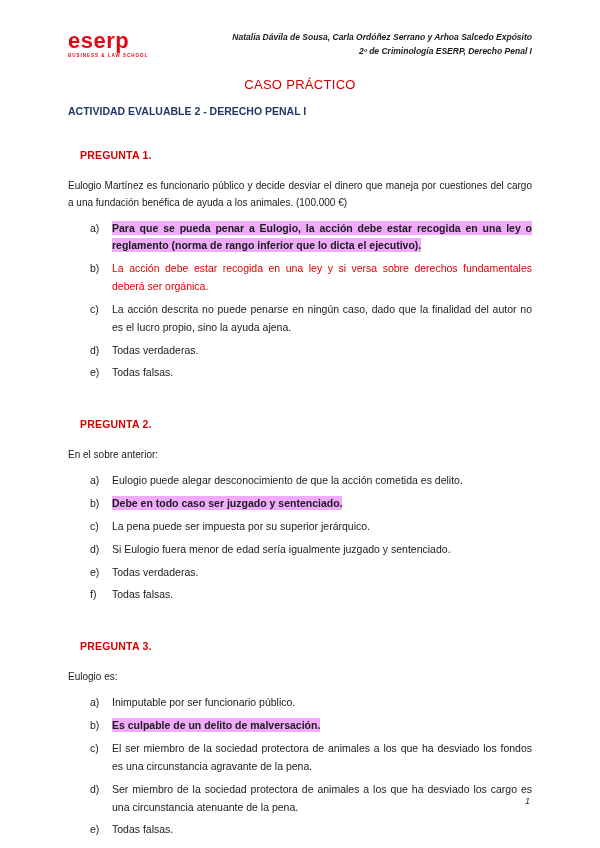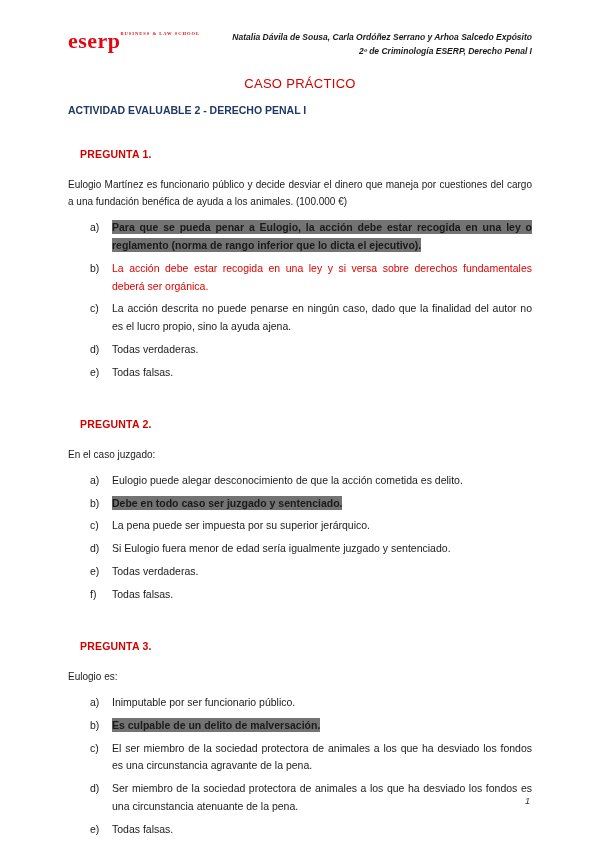--- a/index.html
+++ b/index.html
@@ -7,36 +7,36 @@
   .page {
     position: relative;
     width: 600px; height: 848px;
     box-sizing: border-box;
     padding: 30px 68px 0 68px;
     background: #ffffff;
     overflow: hidden;
   }
   
   .header { display: flex; justify-content: space-between; align-items: flex-start; }
-  .logo { display: flex; flex-direction: row; line-height: 1; font-family: Liberation Serif, serif; }
+  .logo { display: flex; flex-direction: column; line-height: 1; }
   .logo-text { color: #e30613; font-weight: bold; font-size: 22px; letter-spacing: 0.5px; }
   .logo-tagline { color: #e30613; font-size: 4.5px; letter-spacing: 1px; margin-top: 2px; font-weight: bold; }
   .authors { text-align: right; font-style: italic; font-size: 8.5px; line-height: 1.65; color: #1a1a1a; font-weight: bold; }
   
   .doc-title { text-align: center; color: #d40000; font-weight: normal; font-size: 13px; letter-spacing: 0.3px; margin-top: 18px; }
   .doc-subtitle { text-align: left; color: #1f3864; font-weight: bold; font-size: 10.5px; margin-top: 13px; }
   
   .q-title { color: #d40000; font-weight: bold; font-size: 10.5px; margin: 36px 0 16px 12px; letter-spacing: 0.2px; }
   .q-block:first-of-type .q-title { margin-top: 32px; }
   .q-intro { font-size: 10px; line-height: 1.7; text-align: justify; margin: 0 0 9px 0; }
   .options { list-style: none; margin: 0; padding: 0; }
   .option { position: relative; padding-left: 44px; margin-bottom: 5px; font-size: 10.5px; line-height: 1.7; }
   .opt-label { position: absolute; left: 22px; top: 0; }
   .opt-body { text-align: justify; }
-  .em-highlight { font-weight: bold; background: #737373; padding: 1px 0; }
+  .em-highlight { font-weight: bold; background: #f0abfc; padding: 1px 0; }
   .em-red { color: #e00000; }
   
   .page-number { position: absolute; right: 70px; bottom: 42px; font-size: 9px; font-style: italic; color: #333333; }
 </style>
 </head>
 <body>
 
 <div class="page">
 
   <div class="header">
@@ -75,21 +75,21 @@
       </li>
       <li class="option">
         <span class="opt-label">e)</span>
         <div class="opt-body"><span class="opt-text">Todas falsas.</span></div>
       </li>
     </ul>
   </section>
 
   <section class="q-block">
     <h2 class="q-title">PREGUNTA 2.</h2>
-    <p class="q-intro">En el caso juzgado:</p>
+    <p class="q-intro">En el sobre anterior:</p>
     <ul class="options">
       <li class="option">
         <span class="opt-label">a)</span>
         <div class="opt-body"><span class="opt-text">Eulogio puede alegar desconocimiento de que la acción cometida es delito.</span></div>
       </li>
       <li class="option">
         <span class="opt-label">b)</span>
         <div class="opt-body"><span class="opt-text em-highlight">Debe en todo caso ser juzgado y sentenciado.</span></div>
       </li>
       <li class="option">
@@ -122,21 +122,21 @@
       <li class="option">
         <span class="opt-label">b)</span>
         <div class="opt-body"><span class="opt-text em-highlight">Es culpable de un delito de malversación.</span></div>
       </li>
       <li class="option">
         <span class="opt-label">c)</span>
         <div class="opt-body"><span class="opt-text">El ser miembro de la sociedad protectora de animales a los que ha desviado los fondos es una circunstancia agravante de la pena.</span></div>
       </li>
       <li class="option">
         <span class="opt-label">d)</span>
-        <div class="opt-body"><span class="opt-text">Ser miembro de la sociedad protectora de animales a los que ha desviado los fondos es una circunstancia atenuante de la pena.</span></div>
+        <div class="opt-body"><span class="opt-text">Ser miembro de la sociedad protectora de animales a los que ha desviado los cargo es una circunstancia atenuante de la pena.</span></div>
       </li>
       <li class="option">
         <span class="opt-label">e)</span>
         <div class="opt-body"><span class="opt-text">Todas falsas.</span></div>
       </li>
     </ul>
   </section>
 
   <div class="page-number">1</div>
 

